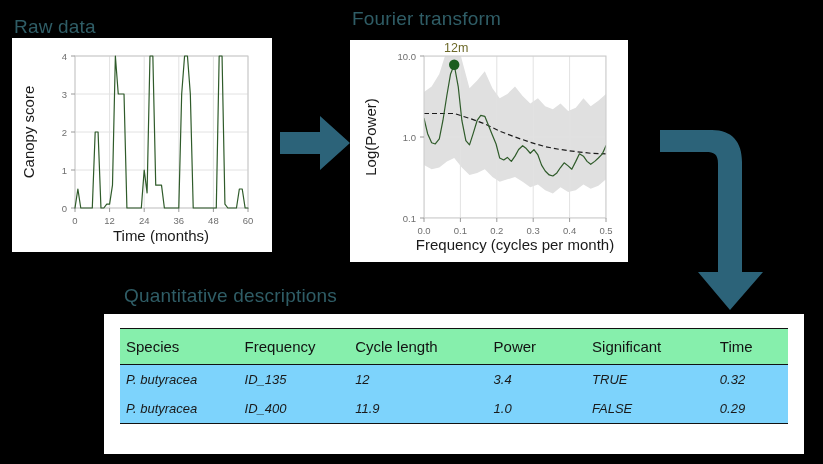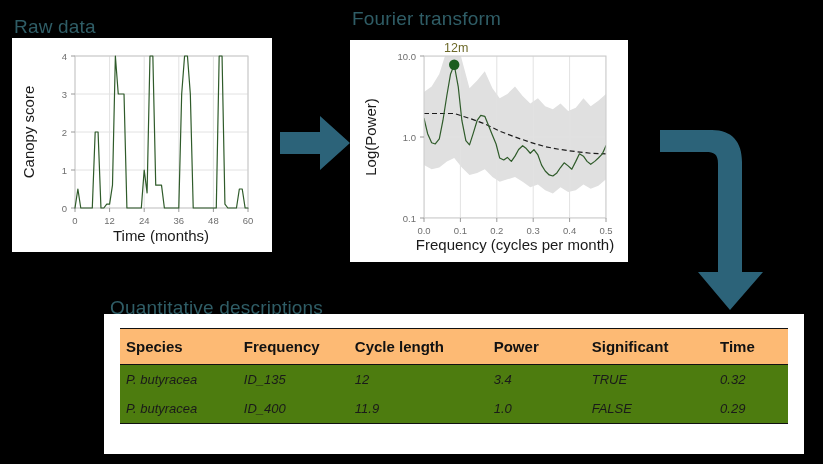--- a/index.html
+++ b/index.html
@@ -20,21 +20,21 @@
   .section-title {
     position: absolute;
     color: #2f5d66;
     font-size: 19px;
     font-family: "Liberation Sans", sans-serif;
     letter-spacing: 0.2px;
     white-space: nowrap;
   }
   #title-raw      { left: 14px;  top: 16px; }
   #title-fourier  { left: 352px; top: 8px; text-align: right; }
-  #title-quant    { left: 110px; top: 285px; margin-top: 12px; }
+  #title-quant    { left: 124px; top: 285px; }
 
   
   .panel {
     position: absolute;
     background: #ffffff;
     box-sizing: border-box;
   }
   #panel-raw {
     left: 12px; top: 38px;
     width: 260px; height: 214px;
@@ -99,36 +99,36 @@
   
   #results-table {
     position: absolute;
     left: 16px;
     top: 14px;
     width: 668px;
     border-collapse: collapse;
     font-family: "Liberation Sans", sans-serif;
   }
   #results-table thead th {
-    background: #fdba74;
+    background: #86efac;
     color: #121212;
-    font-weight: bold;
+    font-weight: normal;
     font-size: 15px;
     text-align: left;
     padding: 9px 4px 9px 6px;
     border-top: 1.6px solid #111111;
     border-bottom: 1.2px solid #111111;
     white-space: nowrap;
   }
   #results-table tbody td {
     font-style: italic;
     font-size: 13px;
     color: #1a1a1a;
     padding: 7px 4px 7px 6px;
-    background: #4d7c0f;
+    background: #7dd3fc;
     white-space: nowrap;
   }
   #results-table tbody tr:last-child td {
     border-bottom: 1.6px solid #111111;
   }
   .col-species { width: 118px; }
   .col-individual { width: 108px; }
   .col-cycle { width: 140px; }
   .col-power { width: 100px; }
   .col-signif { width: 130px; }

